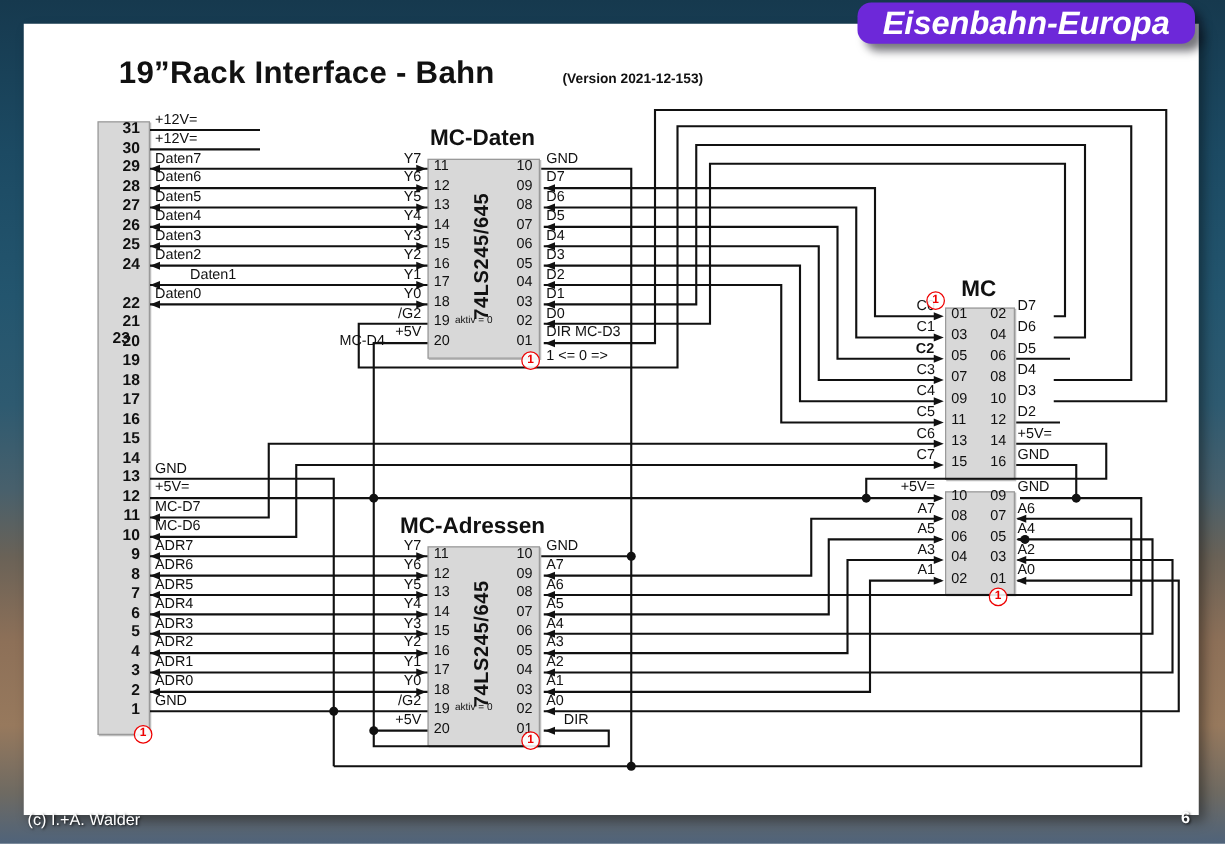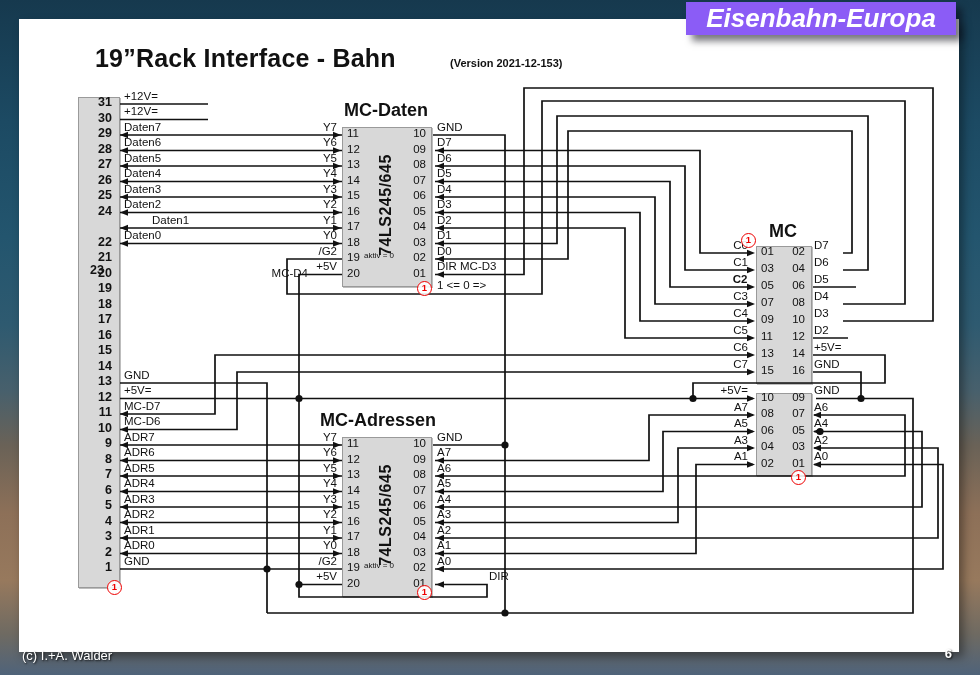--- a/index.html
+++ b/index.html
@@ -310,21 +310,21 @@
       <div class="lbl" style="left: 437px; top: 492.5px;">A4</div>
       <div class="lbl num2" style="left: 400px; top: 514.5px; width: 26px; text-align: right;">05</div>
       <div class="lbl" style="left: 437px; top: 508px;">A3</div>
       <div class="lbl num2" style="left: 400px; top: 530px; width: 26px; text-align: right;">04</div>
       <div class="lbl" style="left: 437px; top: 523.5px;">A2</div>
       <div class="lbl num2" style="left: 400px; top: 545.5px; width: 26px; text-align: right;">03</div>
       <div class="lbl" style="left: 437px; top: 539px;">A1</div>
       <div class="lbl num2" style="left: 400px; top: 561px; width: 26px; text-align: right;">02</div>
       <div class="lbl" style="left: 437px; top: 554.5px;">A0</div>
       <div class="lbl num2" style="left: 400px; top: 576.5px; width: 26px; text-align: right;">01</div>
-      <div class="lbl" style="left: 457px; top: 570px; padding-left: 32px;">DIR</div>
+      <div class="lbl" style="left: 419px; top: 570px; padding-left: 32px;">DIR</div>
       <div class="lbl num2" style="left: 761px; top: 245px;">01</div>
       <div class="lbl" style="left: 700px; top: 238.5px; width: 48px; text-align: right;">C0</div>
       <div class="lbl num2" style="left: 761px; top: 262px;">03</div>
       <div class="lbl" style="left: 700px; top: 255.5px; width: 48px; text-align: right;">C1</div>
       <div class="lbl num2" style="left: 761px; top: 279px;">05</div>
       <div class="lbl" style="left: 716px; top: 272.5px; width: 48px; text-align: center; font-weight: bold;">C2</div>
       <div class="lbl num2" style="left: 761px; top: 296px;">07</div>
       <div class="lbl" style="left: 700px; top: 289.5px; width: 48px; text-align: right;">C3</div>
       <div class="lbl num2" style="left: 761px; top: 313px;">09</div>
       <div class="lbl" style="left: 700px; top: 306.5px; width: 48px; text-align: right;">C4</div>
@@ -370,18 +370,18 @@
       <div class="lbl" style="left: 814px; top: 433.5px;">A2</div>
       <div class="lbl num2" style="left: 785px; top: 456.5px; width: 20px; text-align: right;">01</div>
       <div class="lbl" style="left: 814px; top: 450px;">A0</div>
       <div class="mk" style="left: 107px; top: 580px;">1</div>
       <div class="mk" style="left: 417px; top: 281px;">1</div>
       <div class="mk" style="left: 741px; top: 233px;">1</div>
       <div class="mk" style="left: 417px; top: 585px;">1</div>
       <div class="mk" style="left: 791px; top: 470px;">1</div>
     </div>
 
-  <div id="banner" style="background: #8b5cf6;">
+  <div id="banner" style="background: #6d28d9; border-radius: 11px;">
       <span>Eisenbahn-Europa</span>
     </div>
   <div id="footer-copyright">(c) I.+A. Walder</div>
   <div id="page-number">6</div>
 </div>
 
 </body></html>

